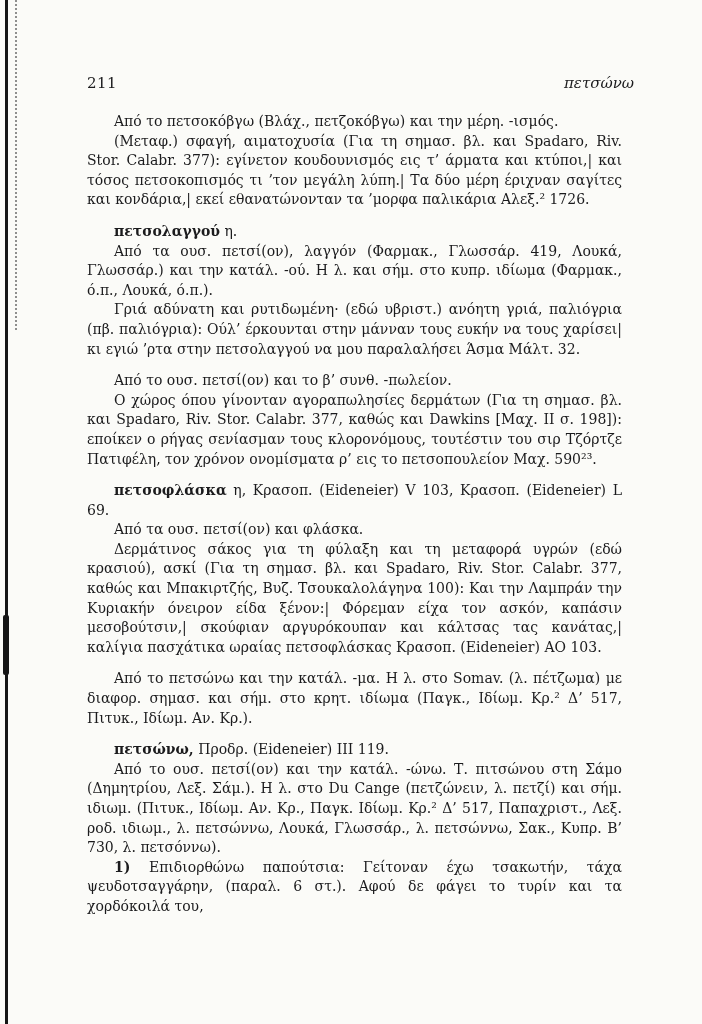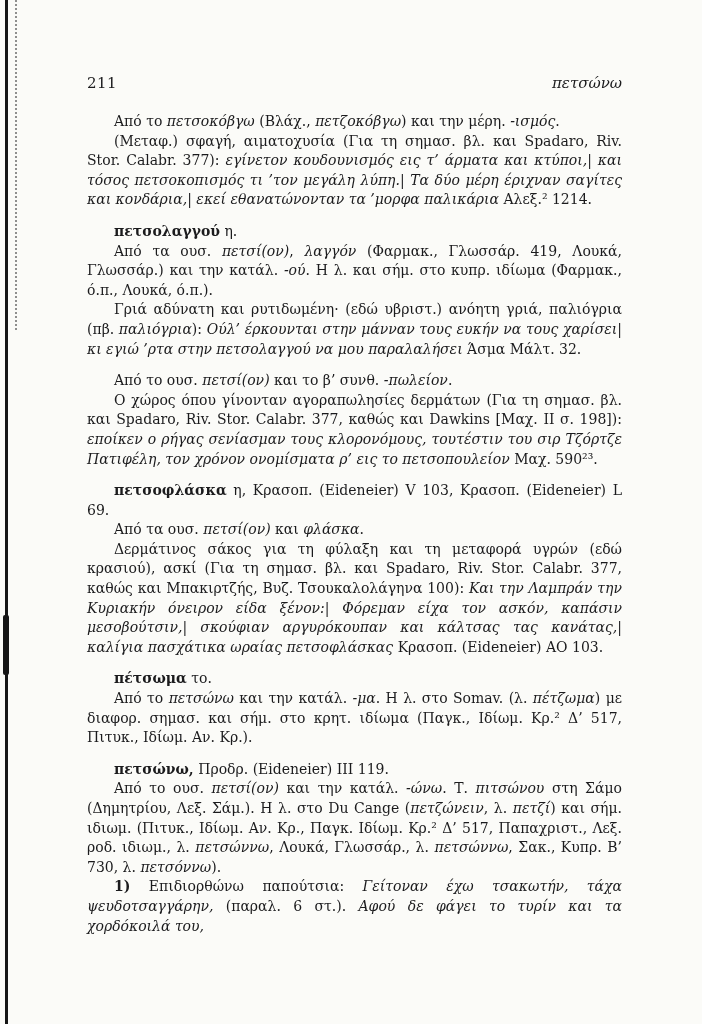--- a/index.html
+++ b/index.html
@@ -20,73 +20,72 @@
   .binding-line-lower{
     position:absolute;left:3px;top:615px;width:6px;height:60px;
     background:var(--binding,#161616);
     border-radius:2px;
   }
   .binding-dots{
     position:absolute;left:15px;top:0;height:330px;width:0;
     border-left:2px dotted rgba(35,35,35,0.5);
   }
   .pagehead{
-    position:absolute;left:87px;right:80px;top:74px;
+    position:absolute;left:87px;right:68px;top:74px;
     display:flex;justify-content:space-between;align-items:baseline;
     font-size:15px;
   }
   .pagenum{letter-spacing:0.5px;}
   .runhead{font-style:italic;}
   .content{
     position:absolute;left:87px;right:80px;top:112px;
     font-size:14px;line-height:19.6px;
     text-align:justify;
     text-rendering:optimizeLegibility;
   }
   .entry{margin-top:12px;}
   .entry:first-child{margin-top:0;}
   .para{margin:0;text-indent:27px;}
   .seg-b{font-weight:bold;}
-  .seg-i{font-style:italic;}
+  .seg-i{}
   .seg-sp{font-style:italic;letter-spacing:3px;}
 </style>
 </head>
 <body>
 
 <div class="page" style="--paper: #fbfbf8; --ink: #1b1b1d; --binding: #161616;">
   <div class="binding-line"></div>
   <div class="binding-line-lower"></div>
   <div class="binding-dots"></div>
 
   <header class="pagehead">
     <span class="pagenum">211</span>
     <span class="runhead">πετσώνω</span>
   </header>
 
   <main class="content" id="entries">
       <div class="entry">
         <p class="para"><span class="seg seg-n">Από το </span><span class="seg seg-i">πετσοκόβγω</span><span class="seg seg-n"> (Βλάχ., </span><span class="seg seg-i">πετζοκόβγω</span><span class="seg seg-n">) και την μέρη. </span><span class="seg seg-i">-ισμός</span><span class="seg seg-n">.</span></p>
-        <p class="para"><span class="seg seg-n">(Μεταφ.) σφαγή, αιματοχυσία (Για τη σημασ. βλ. και Spadaro, Riv. Stor. Calabr. 377): </span><span class="seg seg-i">εγίνετον κουδουνισμός εις τ’ άρματα και κτύποι,| και τόσος πετσοκοπισμός τι ’τον μεγάλη λύπη.| Τα δύο μέρη έριχναν σαγίτες και κονδάρια,| εκεί εθανατώνονταν τα ’μορφα παλικάρια </span><span class="seg seg-n">Αλεξ.² 1214.</span></p>
+        <p class="para"><span class="seg seg-n">(Μεταφ.) σφαγή, αιματοχυσία (Για τη σημασ. βλ. και Spadaro, Riv. Stor. Calabr. 377): </span><span class="seg seg-i">εγίνετον κουδουνισμός εις τ’ άρματα και κτύποι,| και τόσος πετσοκοπισμός τι ’τον μεγάλη λύπη.| Τα δύο μέρη έριχναν σαγίτες και κονδάρια,| εκεί εθανατώνονταν τα ’μορφα παλικάρια </span><span class="seg seg-n">Αλεξ.² 1726.</span></p>
       </div>
       <div class="entry">
         <p class="para"><span class="seg seg-b">πετσολαγγού</span><span class="seg seg-n"> η.</span></p>
         <p class="para"><span class="seg seg-n">Από τα ουσ. </span><span class="seg seg-i">πετσί(ον)</span><span class="seg seg-n">, </span><span class="seg seg-i">λαγγόν</span><span class="seg seg-n"> (Φαρμακ., Γλωσσάρ. 419, Λουκά, Γλωσσάρ.) και την κατάλ. </span><span class="seg seg-i">-ού</span><span class="seg seg-n">. Η λ. και σήμ. στο κυπρ. ιδίωμα (Φαρμακ., ό.π., Λουκά, ό.π.).</span></p>
         <p class="para"><span class="seg seg-n">Γριά αδύνατη και ρυτιδωμένη· (εδώ υβριστ.) ανόητη γριά, παλιόγρια (πβ. </span><span class="seg seg-i">παλιόγρια</span><span class="seg seg-n">): </span><span class="seg seg-i">Ούλ’ έρκουνται στην μάνναν τους ευκήν να τους χαρίσει| κι εγιώ ’ρτα στην πετσολαγγού να μου παραλαλήσει </span><span class="seg seg-n">Άσμα Μάλτ. 32.</span></p>
       </div>
       <div class="entry">
         <p class="para"><span class="seg seg-n">Από το ουσ. </span><span class="seg seg-i">πετσί(ον)</span><span class="seg seg-n"> και το β’ συνθ. </span><span class="seg seg-i">-πωλείον</span><span class="seg seg-n">.</span></p>
         <p class="para"><span class="seg seg-n">Ο χώρος όπου γίνονταν αγοραπωλησίες δερμάτων (Για τη σημασ. βλ. και Spadaro, Riv. Stor. Calabr. 377, καθώς και Dawkins [Μαχ. ΙΙ σ. 198]): </span><span class="seg seg-i">εποίκεν ο ρήγας σενίασμαν τους κλορονόμους, τουτέστιν του σιρ Τζόρτζε Πατιφέλη, τον χρόνον ονομίσματα ρ’ εις το πετσοπουλείον </span><span class="seg seg-n">Μαχ. 590²³.</span></p>
       </div>
       <div class="entry">
         <p class="para"><span class="seg seg-b">πετσοφλάσκα</span><span class="seg seg-n"> η, Κρασοπ. (Eideneier) V 103, Κρασοπ. (Eideneier) L 69.</span></p>
         <p class="para"><span class="seg seg-n">Από τα ουσ. </span><span class="seg seg-i">πετσί(ον)</span><span class="seg seg-n"> και </span><span class="seg seg-i">φλάσκα</span><span class="seg seg-n">.</span></p>
         <p class="para"><span class="seg seg-n">Δερμάτινος σάκος για τη φύλαξη και τη μεταφορά υγρών (εδώ κρασιού), ασκί (Για τη σημασ. βλ. και Spadaro, Riv. Stor. Calabr. 377, καθώς και Μπακιρτζής, Βυζ. Τσουκαλολάγηνα 100): </span><span class="seg seg-i">Και την Λαμπράν την Κυριακήν όνειρον είδα ξένον:| Φόρεμαν είχα τον ασκόν, καπάσιν μεσοβούτσιν,| σκούφιαν αργυρόκουπαν και κάλτσας τας κανάτας,| καλίγια πασχάτικα ωραίας πετσοφλάσκας </span><span class="seg seg-n">Κρασοπ. (Eideneier) ΑΟ 103.</span></p>
       </div>
       <div class="entry">
-        <p class="para"><span class="seg seg-b">πέτσωμα</span><span class="seg seg-n"> το.</span></p>
         <p class="para"><span class="seg seg-n">Από το </span><span class="seg seg-i">πετσώνω</span><span class="seg seg-n"> και την κατάλ. </span><span class="seg seg-i">-μα</span><span class="seg seg-n">. Η λ. στο Somav. (λ. </span><span class="seg seg-i">πέτζωμα</span><span class="seg seg-n">) με διαφορ. σημασ. και σήμ. στο κρητ. ιδίωμα (Παγκ., Ιδίωμ. Κρ.² Δ’ 517, Πιτυκ., Ιδίωμ. Αν. Κρ.).</span></p>
       </div>
       <div class="entry">
         <p class="para"><span class="seg seg-b">πετσώνω,</span><span class="seg seg-n"> Προδρ. (Eideneier) ΙΙΙ 119.</span></p>
         <p class="para"><span class="seg seg-n">Από το ουσ. </span><span class="seg seg-i">πετσί(ον)</span><span class="seg seg-n"> και την κατάλ. </span><span class="seg seg-i">-ώνω</span><span class="seg seg-n">. Τ. </span><span class="seg seg-i">πιτσώνου</span><span class="seg seg-n"> στη Σάμο (Δημητρίου, Λεξ. Σάμ.). Η λ. στο Du Cange (</span><span class="seg seg-i">πετζώνειν</span><span class="seg seg-n">, λ. </span><span class="seg seg-i">πετζί</span><span class="seg seg-n">) και σήμ. ιδιωμ. (Πιτυκ., Ιδίωμ. Αν. Κρ., Παγκ. Ιδίωμ. Κρ.² Δ’ 517, Παπαχριστ., Λεξ. ροδ. ιδιωμ., λ. </span><span class="seg seg-i">πετσώννω</span><span class="seg seg-n">, Λουκά, Γλωσσάρ., λ. </span><span class="seg seg-i">πετσώννω</span><span class="seg seg-n">, Σακ., Κυπρ. Β’ 730, λ. </span><span class="seg seg-i">πετσόννω</span><span class="seg seg-n">).</span></p>
         <p class="para"><span class="seg seg-b">1)</span><span class="seg seg-n"> Επιδιορθώνω παπούτσια: </span><span class="seg seg-i">Γείτοναν έχω τσακωτήν, τάχα ψευδοτσαγγάρην,</span><span class="seg seg-n"> (παραλ. 6 στ.). </span><span class="seg seg-i">Αφού δε φάγει το τυρίν και τα χορδόκοιλά του,</span></p>
       </div>
     </main>
 </div>
 

